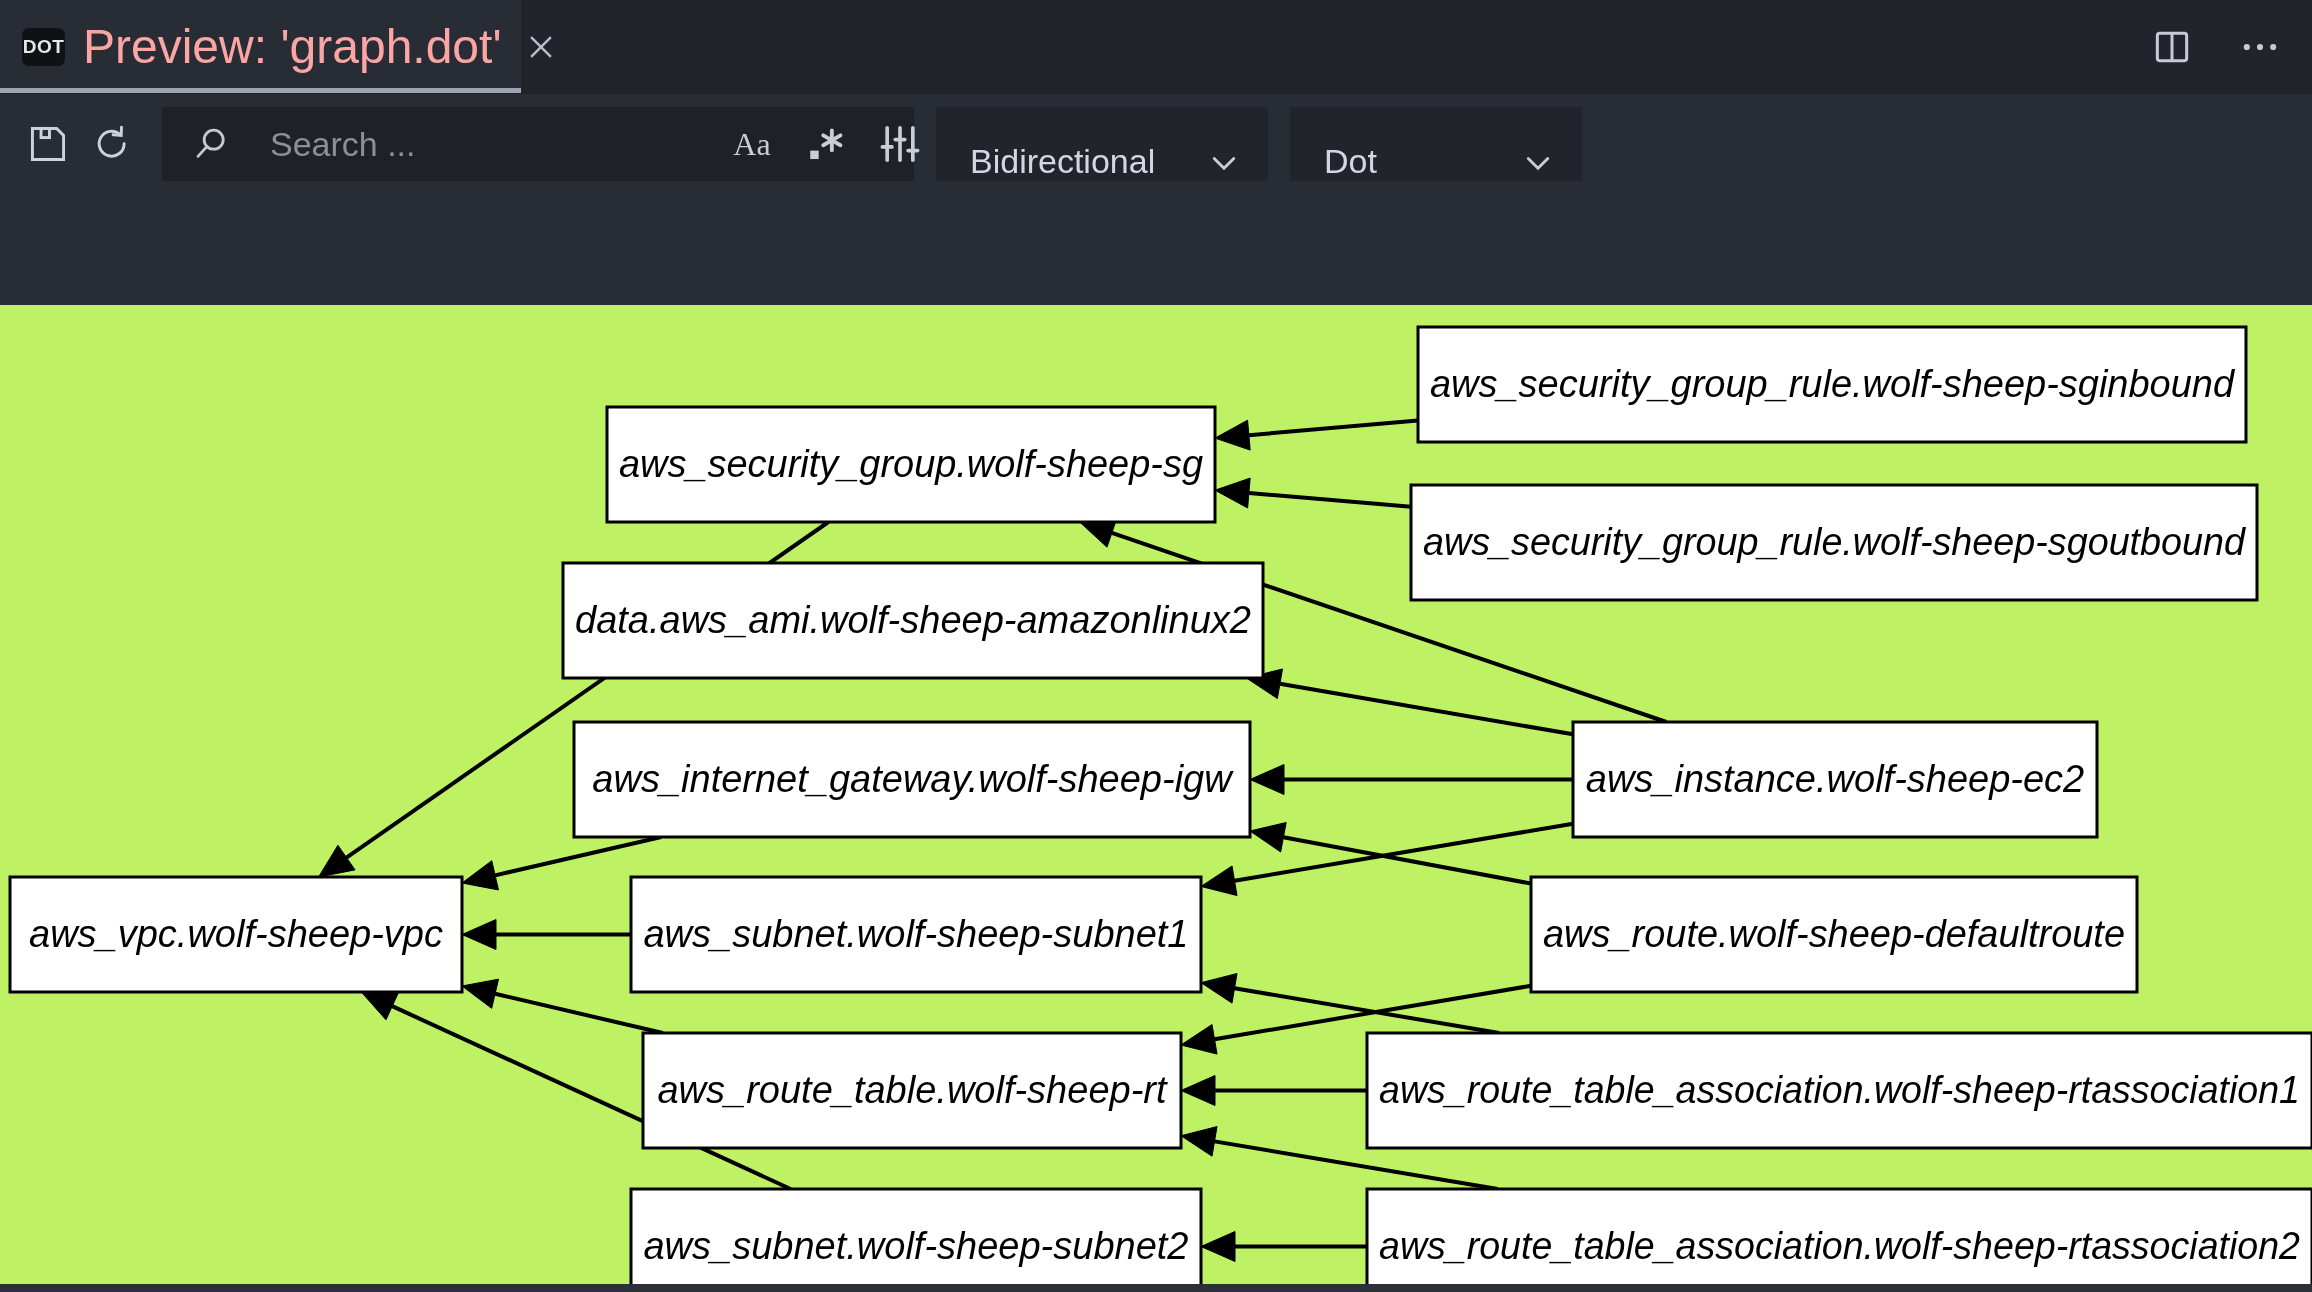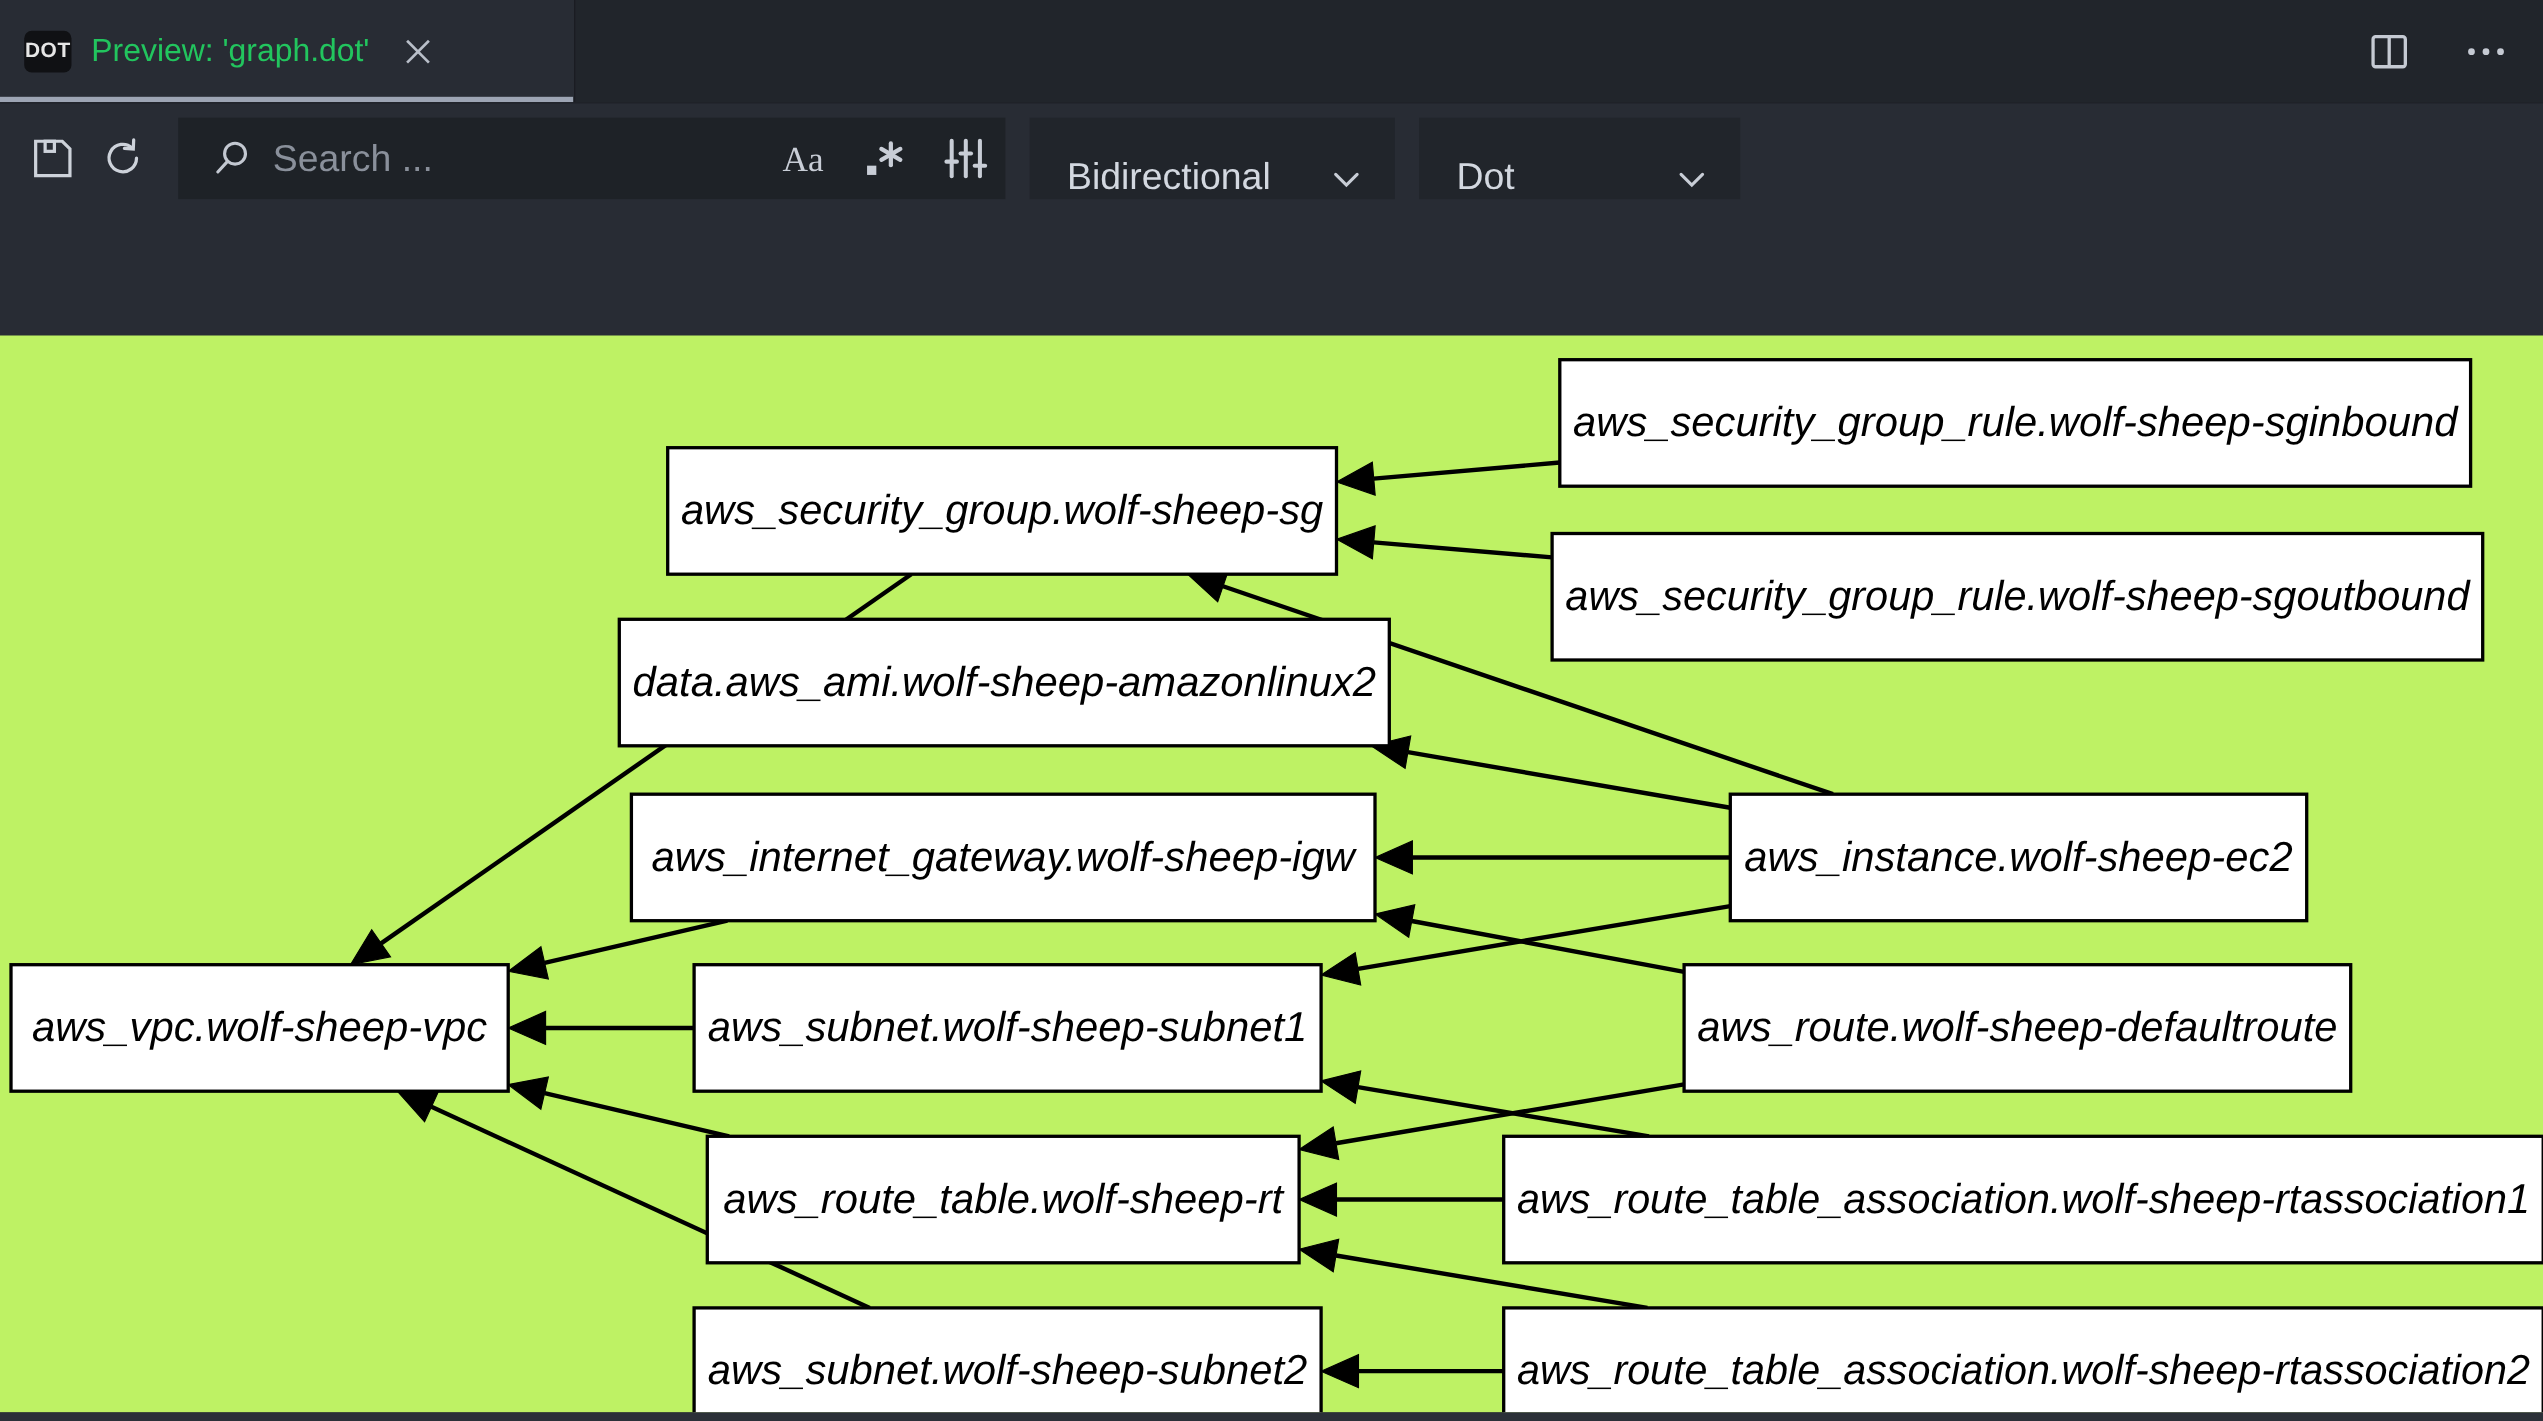--- a/index.html
+++ b/index.html
@@ -59,22 +59,22 @@
     font-weight: bold;
     display: flex;
     align-items: center;
     justify-content: center;
     letter-spacing: 0.5px;
     flex: none;
     font-family: "Liberation Sans", sans-serif;
   }
   .tab-title {
     margin-left: 18px;
-    color: #22c55e;
-    font-size: 29px;
+    color: #fca5a5;
+    font-size: 48px;
     white-space: nowrap;
   }
   .tab-close {
     margin-left: 22px;
     width: 44px;
     height: 44px;
     display: flex;
     align-items: center;
     justify-content: center;
     color: #b9bfc9;
@@ -140,21 +140,21 @@
     align-items: center;
     justify-content: center;
   }
   .search-input {
     flex: 1;
     background: transparent;
     border: none;
     outline: none;
     color: #cfd4dc;
     font-size: 34px;
-    margin-left: 14px;
+    margin-left: 36px;
     font-family: "Liberation Sans", sans-serif;
   }
   .search-input::placeholder { color: #8a909b; }
   .search-opts {
     display: flex;
     align-items: center;
     gap: 16px;
     margin-left: 8px;
   }
   .opt-btn {

